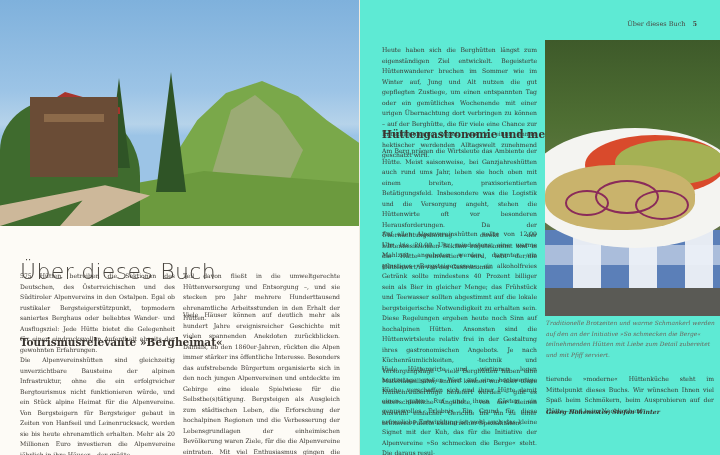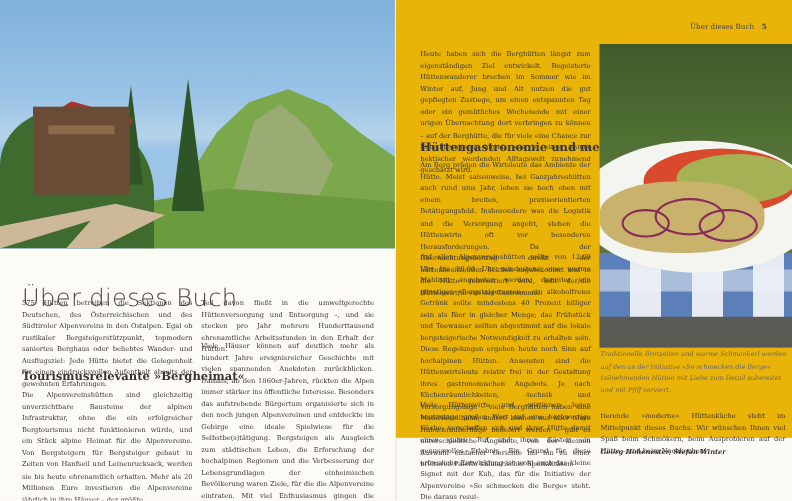--- a/index.html
+++ b/index.html
@@ -1,19 +1,19 @@
 <!DOCTYPE html>
 <html><head>
 <meta charset="utf-8">
 <style>
   html,body{margin:0;padding:0;}
   body{width:720px;height:455px;overflow:hidden;background:#fcfaf4;font-family:"DejaVu Serif",serif;color:#3a3530;}
   .spread{position:relative;width:720px;height:455px;}
   .page-left{position:absolute;left:0;top:0;width:360px;height:455px;background:#fdfbf6;}
-  .page-right{position:absolute;left:360px;top:0;width:360px;height:398px;background:#eab308;}
+  .page-right{position:absolute;left:360px;top:0;width:360px;height:455px;background:#5eead4;}
   .gutter{position:absolute;left:359px;top:0;width:2px;height:455px;background:linear-gradient(to right,#ece7dc,#f7f3ea);}
   
   .photo-hut{position:absolute;left:0;top:0;width:360px;height:226px;overflow:hidden;
     background:linear-gradient(180deg,#7fb1dc 0%,#9cc4e6 40%,#b6d3ea 55%,#9cc4e6 60%);}
   .mtn{position:absolute;left:130px;top:75px;width:240px;height:151px;background:#7aa84a;
     clip-path:polygon(0 100%,28% 30%,40% 12%,55% 4%,70% 14%,82% 30%,100% 50%,100% 100%);}
   .mtn-rock{position:absolute;left:195px;top:90px;width:120px;height:100px;background:#b7ad98;opacity:.55;
     clip-path:polygon(10% 100%,30% 20%,50% 5%,70% 25%,90% 60%,75% 100%);}
   .hill-left{position:absolute;left:0;top:100px;width:140px;height:126px;background:#3f6b2e;border-radius:40% 60% 0 0;}
   .tree{position:absolute;background:#2f5426;clip-path:polygon(50% 0,100% 100%,0 100%);}

